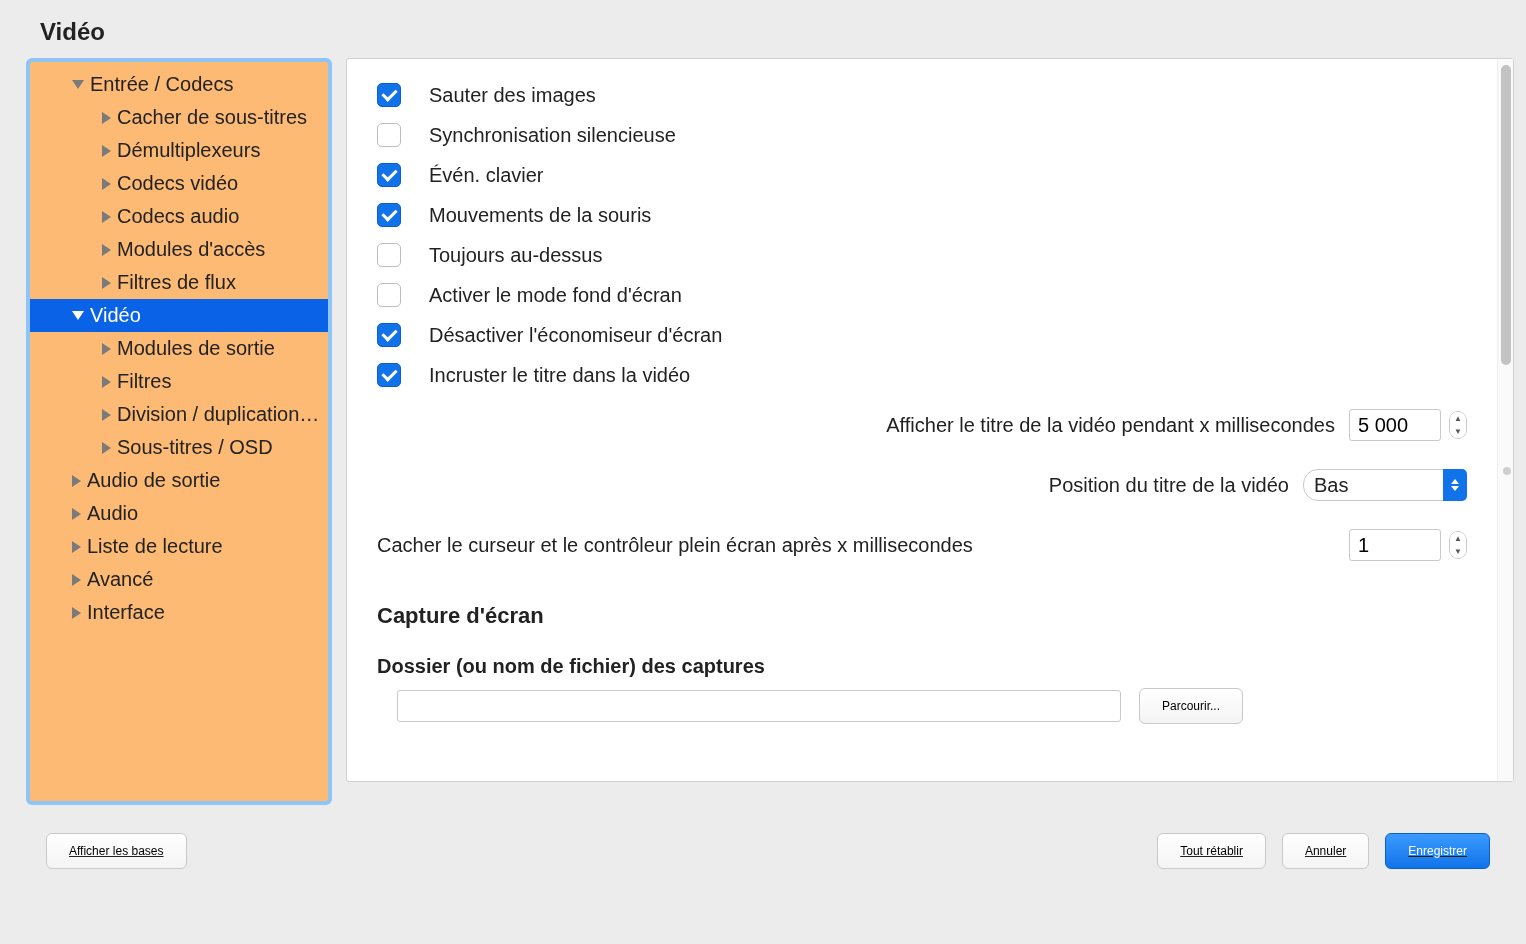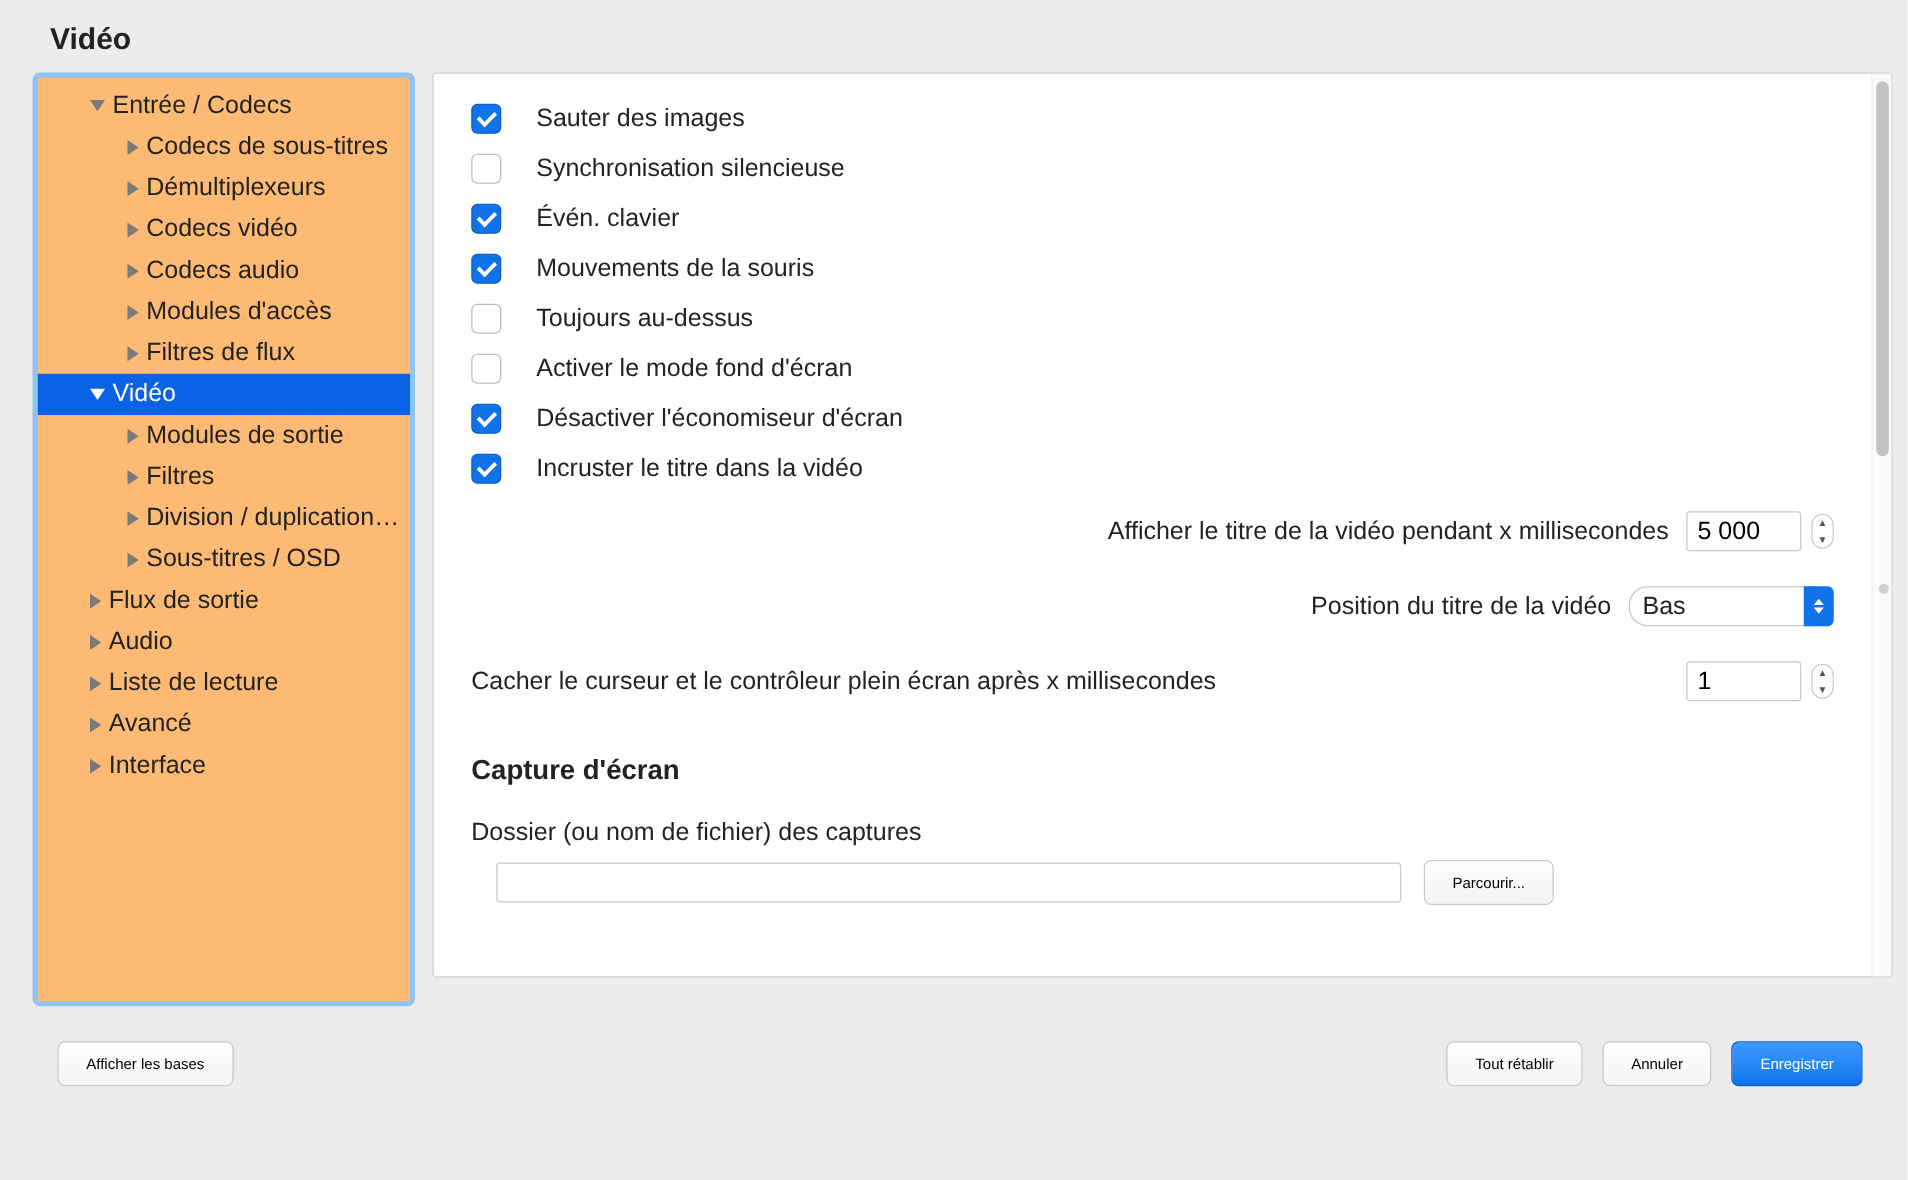--- a/index.html
+++ b/index.html
@@ -173,41 +173,42 @@
   gap: 2px;
 }
 .select-chevrons .chv { width:0;height:0; }
 .select-chevrons .up { border-left:4px solid transparent; border-right:4px solid transparent; border-bottom:5px solid #fff;}
 .select-chevrons .dn { border-left:4px solid transparent; border-right:4px solid transparent; border-top:5px solid #fff;}
 .section-header {
   font-weight: 700;
   font-size: 22px;
   padding: 28px 0 12px 0;
 }
-.subfield-label { padding: 14px 0 10px 0; }
+.subfield-label { padding: 14px 0 10px 0; font-weight: bold; }
 .browse-row { display:flex; align-items:center; gap:18px; padding-left: 20px;}
 .btn {
   height: 36px;
   padding: 0 22px;
   border: 1px solid #c9c9c9;
   border-radius: 6px;
   background: linear-gradient(#ffffff,#f4f4f4);
   font-size: 12px;
   display: inline-flex; align-items: center; justify-content: center;
   cursor: default;
 }
 .btn.primary {
   background: linear-gradient(#3c9bff,#1173ea);
   border-color: #0a5fc9;
   color: #fff;
 }
 .footer {
   display: flex;
   align-items: center;
   padding: 28px 36px 0 30px;
+  text-decoration: underline;
 }
 .footer .spacer { flex: 1; }
 .footer .btn { margin-left: 16px; }
 .resize-grip {
   position: absolute;
   right: 2px; top: 408px;
   width: 8px; height: 8px;
   background: #cfcfcf;
   border-radius: 50%;
 }
@@ -218,21 +219,21 @@
 <div class="page-title">Vidéo</div>
 
 <div class="main-area">
   <div class="sidebar" id="sidebar">
       <div class="tree-item level-1">
         <span class="disclosure down"></span>
         <span>Entrée / Codecs</span>
       </div>
       <div class="tree-item level-2">
         <span class="disclosure right"></span>
-        <span>Codecs de sous-titres</span>
+        <span>Cacher de sous-titres</span>
       </div>
       <div class="tree-item level-2">
         <span class="disclosure right"></span>
         <span>Démultiplexeurs</span>
       </div>
       <div class="tree-item level-2">
         <span class="disclosure right"></span>
         <span>Codecs vidéo</span>
       </div>
       <div class="tree-item level-2">
@@ -262,21 +263,21 @@
       <div class="tree-item level-2">
         <span class="disclosure right"></span>
         <span>Division / duplication…</span>
       </div>
       <div class="tree-item level-2">
         <span class="disclosure right"></span>
         <span>Sous-titres / OSD</span>
       </div>
       <div class="tree-item level-1">
         <span class="disclosure right"></span>
-        <span>Flux de sortie</span>
+        <span>Audio de sortie</span>
       </div>
       <div class="tree-item level-1">
         <span class="disclosure right"></span>
         <span>Audio</span>
       </div>
       <div class="tree-item level-1">
         <span class="disclosure right"></span>
         <span>Liste de lecture</span>
       </div>
       <div class="tree-item level-1">

